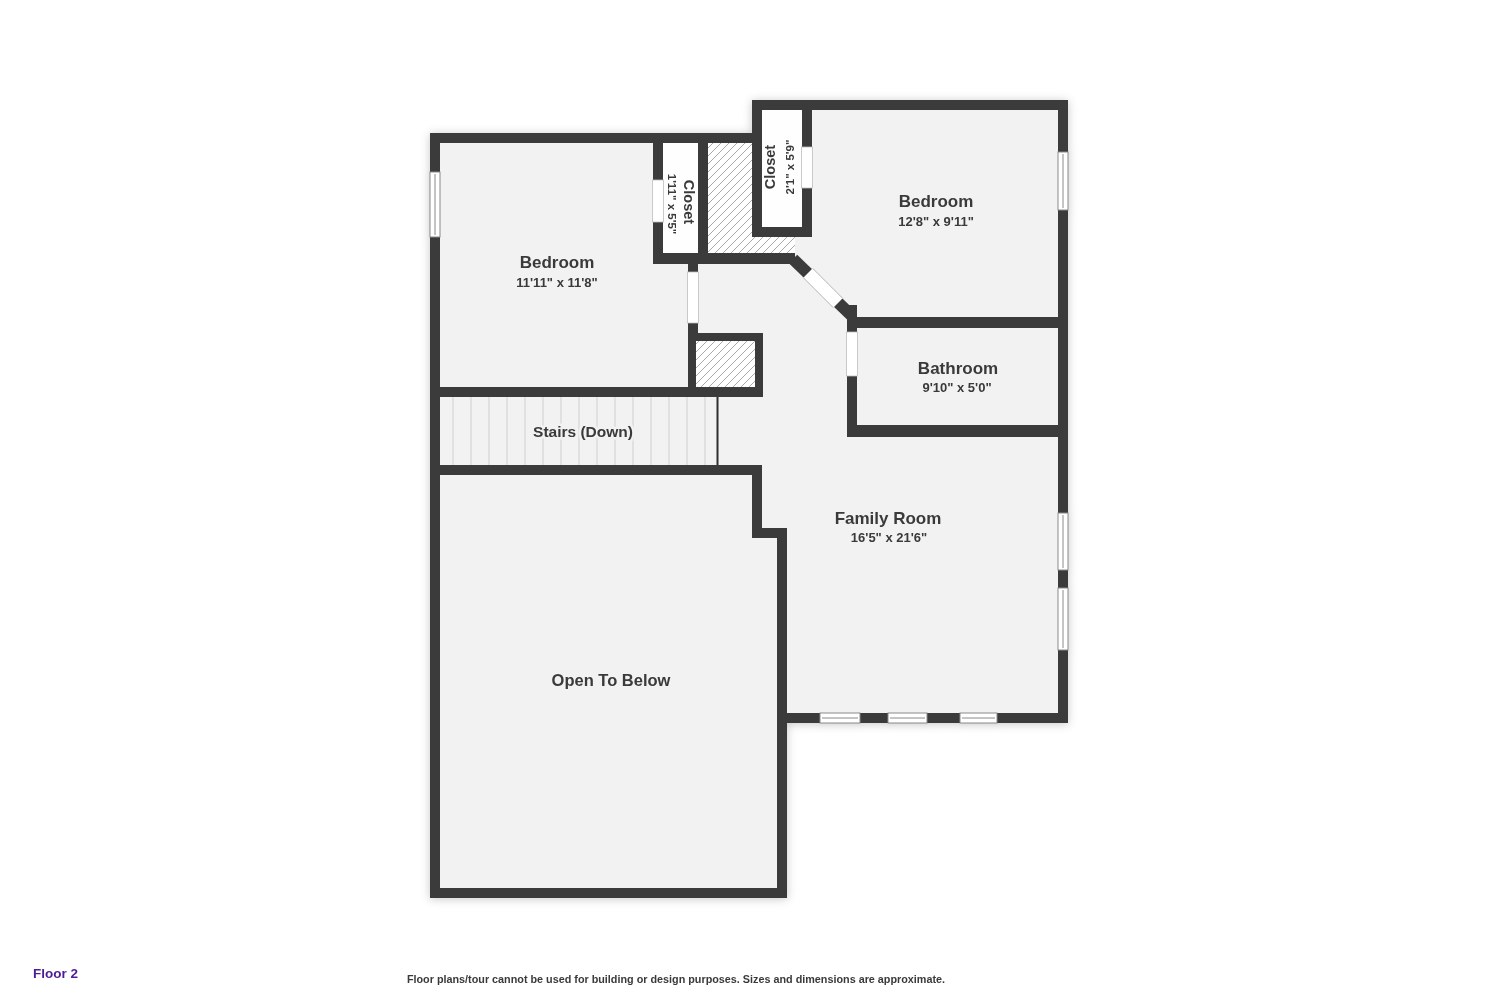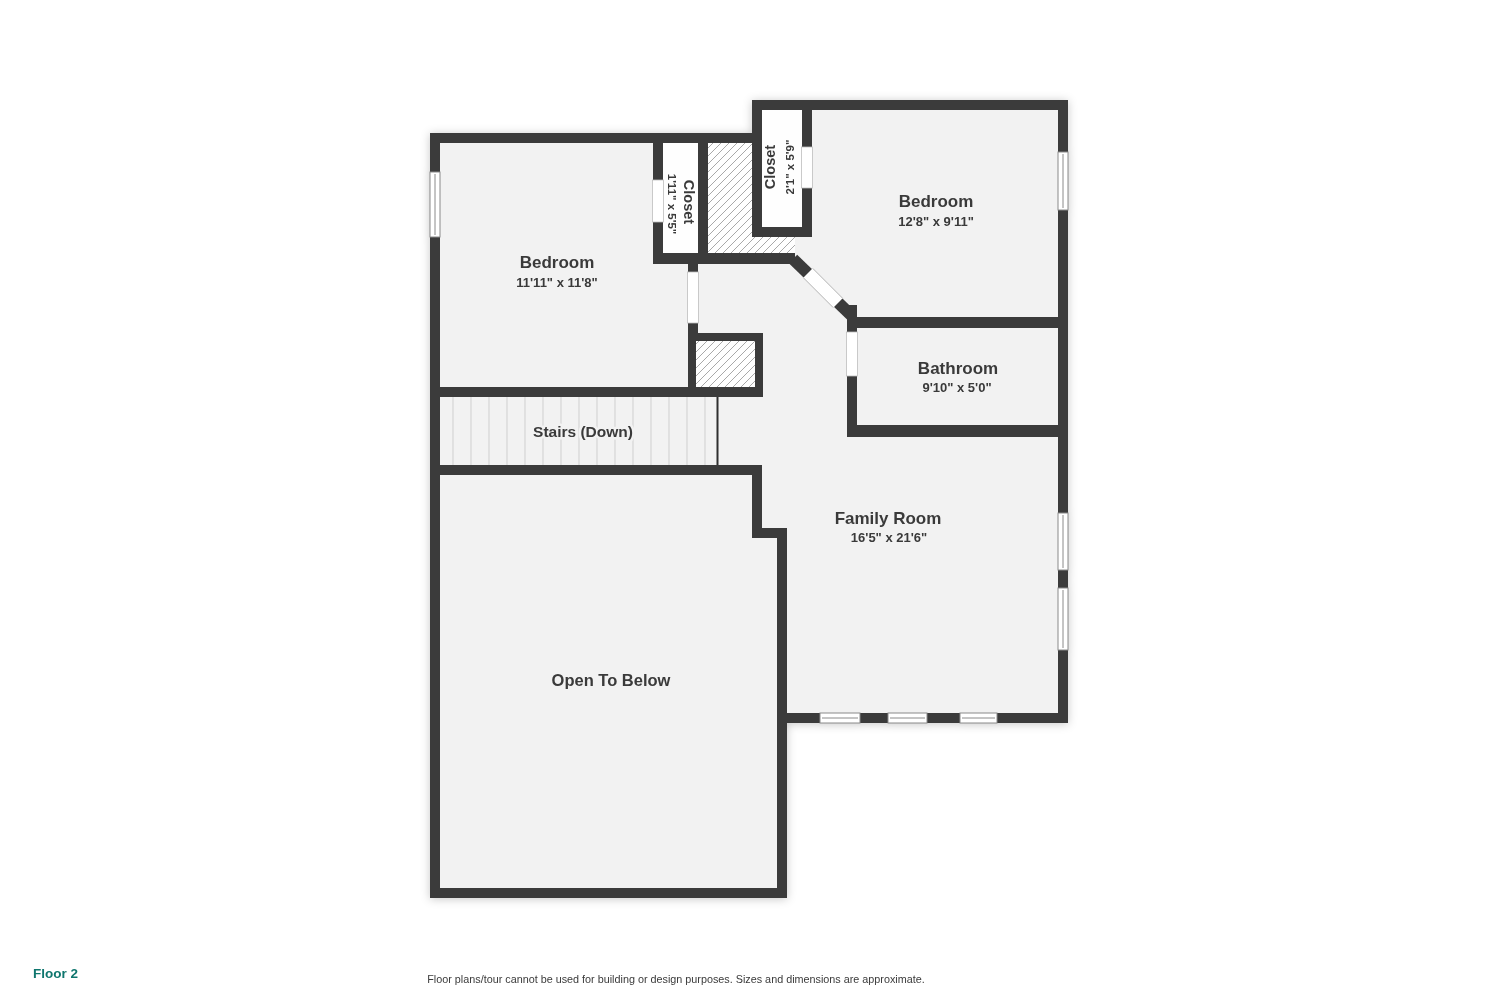--- a/index.html
+++ b/index.html
@@ -12,22 +12,22 @@
   .closet-dims{font-size:11.5px;font-weight:600;fill:#3a3a3a;}
   .stairs-label{font-size:15.5px;font-weight:bold;fill:#3a3a3a;paint-order:stroke;stroke:#f2f2f2;stroke-width:5px;stroke-linejoin:round;}
   .open-label{font-size:16.5px;font-weight:bold;fill:#3a3a3a;}
   .wall{fill:#3b3b3b;}
   .floor{fill:#f2f2f2;}
   .whitebg{fill:#fefefe;}
   .door-gap{fill:#ffffff;stroke:#bdbdbd;stroke-width:0.8;}
   .window{fill:#ffffff;stroke:#8a8a8a;stroke-width:1;}
   .winline{stroke:#8a8a8a;stroke-width:1;}
   .tread{stroke:#cfcfcf;stroke-width:1;}
-  .footer-floor{position:absolute;left:33px;top:966px;font-size:13.5px;font-weight:bold;color:#0f766e;}
-  .footer-disclaimer{position:absolute;left:0;top:973px;width:1352px;text-align:center;font-size:10.8px;font-weight:normal;color:#3a3a3a;}
+  .footer-floor{position:absolute;left:33px;top:966px;font-size:13.5px;font-weight:bold;color:#4c1d95;}
+  .footer-disclaimer{position:absolute;left:0;top:973px;width:1352px;text-align:center;font-size:10.8px;font-weight:bold;color:#3a3a3a;}
 </style>
 </head>
 <body>
 
 <svg class="plan-svg" width="1500" height="1000" viewBox="0 0 1500 1000">
   <defs>
     <pattern id="hatch" patternUnits="userSpaceOnUse" width="8" height="8">
       <path d="M-2,10 L10,-2 M-2,2 L2,-2 M6,10 L10,6" stroke="#a8a8a8" stroke-width="1" fill="none"></path>
     </pattern>
   </defs>

